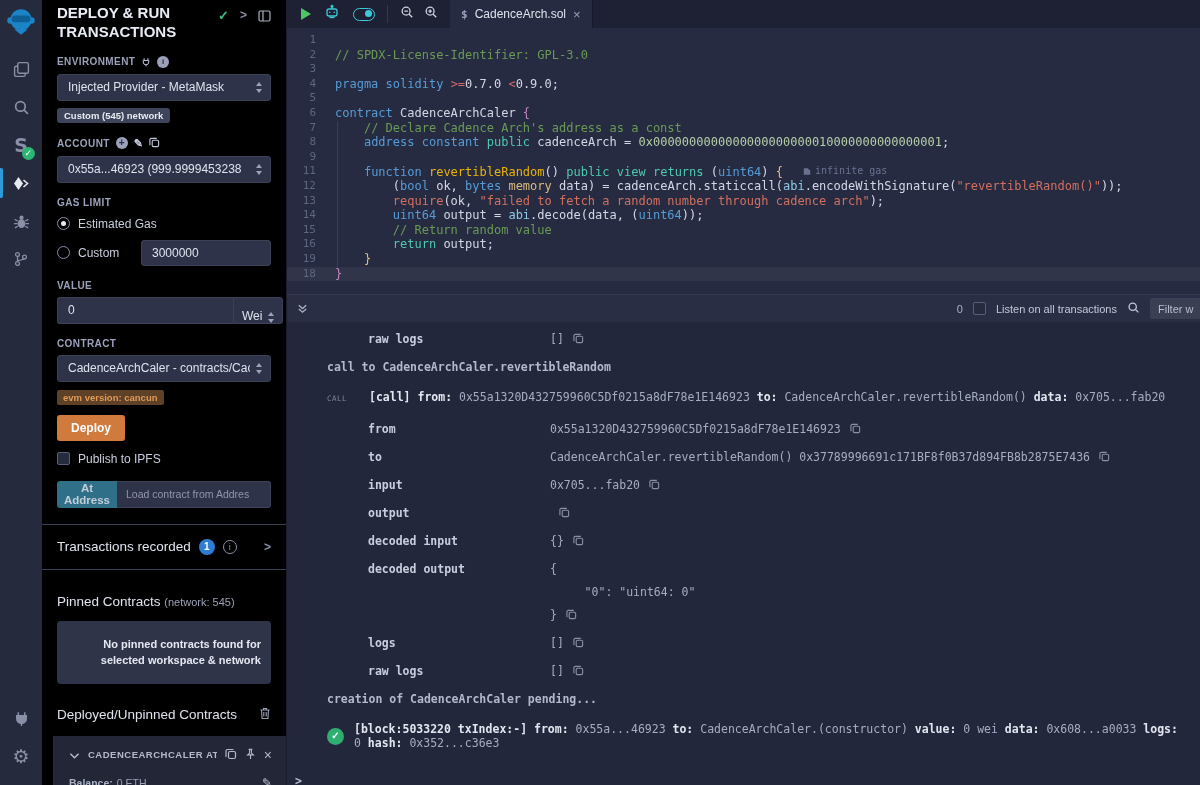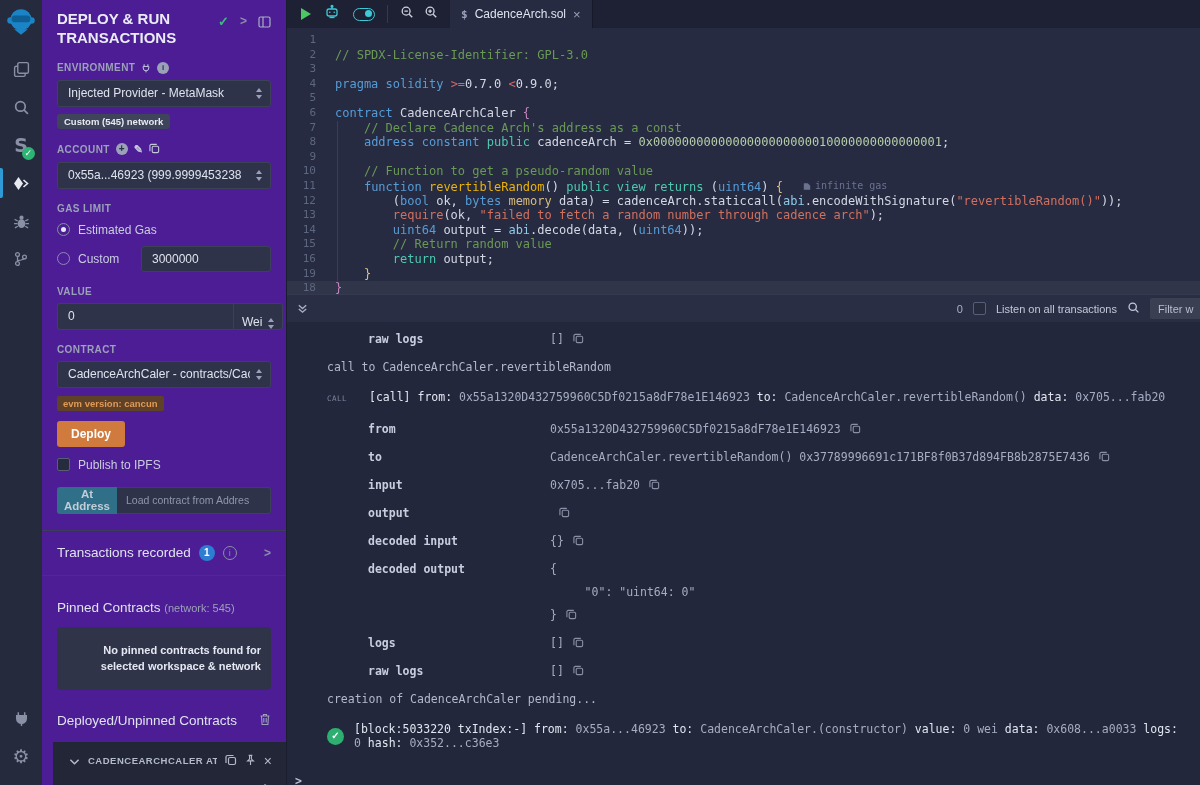--- a/index.html
+++ b/index.html
@@ -17,21 +17,21 @@
   .rail-item.active { color:#e8eaf2; }
   .rail-item.active .indicator { position:absolute; left:0; top:2px; bottom:2px; width:3px;
     background:#2f9bd6; border-radius:0 2px 2px 0; }
   .compiler-s { font:700 19px "DejaVu Sans", sans-serif; color:#8a90a6; position:relative; }
   .badge-check { position:absolute; right:-7px; bottom:-4px; width:13px; height:13px; border-radius:50%;
     background:#2bb673; color:#fff; font-size:9px; line-height:13px; text-align:center; font-weight:700; }
   .rail-bottom { margin-top:auto; padding-bottom:8px; display:flex; flex-direction:column; align-items:center; }
   .gear-glyph { font-size:19px; color:#8a90a6; }
 
   
-  .panel { width:245px; background:#4c1d95; flex-shrink:0; padding:10px 15px 0 15px;
+  .panel { width:245px; background:#000000; flex-shrink:0; padding:4px 15px 0 15px;
     border-right:1px solid #1a1e2e; overflow:hidden; color:#c9cedd; }
   .panel-head { display:flex; }
   .panel-title { font-size:15px; font-weight:700; color:#e9ecf5; line-height:1.25; width:150px; }
   .panel-head-icons { margin-left:auto; display:flex; gap:11px; align-items:flex-start; padding-top:4px; }
   .ck { color:#3dba7e; font-size:13px; font-weight:700; }
   .chev { color:#8a90a6; font-size:12px; font-weight:700; }
   .lbl { font-size:10px; font-weight:700; color:#9ba1b8; letter-spacing:.4px;
     display:flex; align-items:center; gap:6px; margin-top:14px; }
   .sel { display:flex; align-items:center; background:#2e3349; border:1px solid #3c4256; border-radius:3px;
     height:27px; padding:0 8px 0 10px; font-size:12px; color:#dfe3ee; margin-top:6px; cursor:pointer; }
@@ -136,24 +136,24 @@
   .filter-input { width:62px; height:21px; background:#3a3f52; border:none; border-radius:2px;
     color:#dfe3ee; font-size:11px; padding:0 8px; margin-right:-12px; }
   .filter-input::placeholder { color:#b9bfd2; }
 
   .terminal { flex:1; background:#23273c; overflow:hidden; padding:10px 10px 0 40px;
     font-family:"DejaVu Sans Mono", monospace; font-size:11.5px; line-height:14px; color:#a6adc2; }
   .t-kv { display:flex; align-items:flex-start; margin-bottom:14px; }
   .t-label { width:182px; flex-shrink:0; font-weight:700; color:#c9cede;margin-left:41px; }
   .t-value { white-space:pre-wrap; word-break:break-all; }
   .t-copy { margin-left:9px; cursor:pointer; display:inline-flex; position:relative; top:1px; }
-  .t-plain { margin:2px 0 16px; color:#b3b9cb; }
+  .t-plain { margin:2px 0 16px; color:#b3b9cb;font-weight:bold; }
   .t-call { margin:10px 0 16px; display:flex; align-items:baseline;gap:8px; }
   .t-tag { width:34px; flex-shrink:0; font-size:7.5px; letter-spacing:.5px; color:#7e85a0; text-transform:uppercase; }
-  .t-b { font-weight:400; color:#e2e6f0; }
+  .t-b { font-weight:700; color:#e2e6f0; }
   .t-multi-lines > div { margin-bottom:9px; }
   .t-multi-lines > div:last-child { margin-bottom:0; }
   .t-block { margin:14px 0 0; display:flex; align-items:center; }
   .t-check { width:17px; height:17px; border-radius:50%; background:#2fae71; color:#fff; flex-shrink:0;
     display:inline-flex; align-items:center; justify-content:center; margin-right:10px;
     font-size:10px; font-weight:700; font-family:"Liberation Sans", sans-serif; }
   .prompt { margin-top:24px; font-weight:700; color:#b9c0d2; margin-left:-32px; }
 </style>
 </head>
 <body>
@@ -423,21 +423,20 @@
     <div class="editor" id="editor">
         <div class="code-line"><span class="ln">1</span><span class="cnt"></span></div>
         <div class="code-line"><span class="ln">2</span><span class="cnt"><span class="tk-c">// SPDX-License-Identifier: GPL-3.0</span></span></div>
         <div class="code-line"><span class="ln">3</span><span class="cnt"></span></div>
         <div class="code-line"><span class="ln">4</span><span class="cnt"><span class="tk-k">pragma</span><span class="tk-d"> </span><span class="tk-k">solidity</span><span class="tk-d"> </span><span class="tk-r">&gt;=</span><span class="tk-d">0.7.0 </span><span class="tk-r">&lt;</span><span class="tk-d">0.9.0;</span></span></div>
         <div class="code-line"><span class="ln">5</span><span class="cnt"></span></div>
         <div class="code-line"><span class="ln">6</span><span class="cnt"><span class="tk-k">contract</span><span class="tk-d"> CadenceArchCaler </span><span class="tk-m">{</span></span></div>
         <div class="code-line guided"><span class="ln">7</span><span class="cnt"><span class="tk-d">    </span><span class="tk-c">// Declare Cadence Arch's address as a const</span></span></div>
         <div class="code-line guided"><span class="ln">8</span><span class="cnt"><span class="tk-d">    </span><span class="tk-k">address</span><span class="tk-d"> </span><span class="tk-k">constant</span><span class="tk-d"> </span><span class="tk-t">public</span><span class="tk-d"> cadenceArch = </span><span class="tk-n">0x0000000000000000000000010000000000000001</span><span class="tk-d">;</span></span></div>
         <div class="code-line guided"><span class="ln">9</span><span class="cnt"></span></div>
-        <div class="code-line guided"><span class="ln">10</span><span class="cnt"><span class="tk-d">    </span><span class="tk-c">// Function to get a pseudo-random value</span></span></div>
         <div class="code-line guided"><span class="ln">11</span><span class="cnt"><span class="tk-d">    </span><span class="tk-k">function</span><span class="tk-d"> </span><span class="tk-y">revertibleRandom</span><span class="tk-d">() </span><span class="tk-t">public</span><span class="tk-d"> </span><span class="tk-t">view</span><span class="tk-d"> </span><span class="tk-t">returns</span><span class="tk-d"> (</span><span class="tk-k">uint64</span><span class="tk-d">) </span><span class="tk-g">{</span><span class="gas-note"><svg width="8" height="9" viewBox="0 0 10 10">
                 <path d="M1 1 h5 l3 3 v5 H1 Z" fill="#6b7290"></path>
               </svg><span>infinite gas</span></span></span></div>
         <div class="code-line guided"><span class="ln">12</span><span class="cnt"><span class="tk-d">        (</span><span class="tk-k">bool</span><span class="tk-d"> ok, </span><span class="tk-k">bytes</span><span class="tk-d"> </span><span class="tk-o">memory</span><span class="tk-d"> data) = cadenceArch.staticcall(</span><span class="tk-a">abi</span><span class="tk-d">.encodeWithSignature(</span><span class="tk-s">"revertibleRandom()"</span><span class="tk-d">));</span></span></div>
         <div class="code-line guided"><span class="ln">13</span><span class="cnt"><span class="tk-d">        </span><span class="tk-s">require</span><span class="tk-d">(ok, </span><span class="tk-s">"failed to fetch a random number through cadence arch"</span><span class="tk-d">);</span></span></div>
         <div class="code-line guided"><span class="ln">14</span><span class="cnt"><span class="tk-d">        </span><span class="tk-k">uint64</span><span class="tk-d"> output = </span><span class="tk-a">abi</span><span class="tk-d">.decode(data, (</span><span class="tk-k">uint64</span><span class="tk-d">));</span></span></div>
         <div class="code-line guided"><span class="ln">15</span><span class="cnt"><span class="tk-d">        </span><span class="tk-c">// Return random value</span></span></div>
         <div class="code-line guided"><span class="ln">16</span><span class="cnt"><span class="tk-d">        </span><span class="tk-t">return</span><span class="tk-d"> output;</span></span></div>
         <div class="code-line guided"><span class="ln">19</span><span class="cnt"><span class="tk-d">    </span><span class="tk-g">}</span></span></div>
         <div class="code-line active-line"><span class="ln">18</span><span class="cnt"><span class="tk-m">}</span></span></div>

